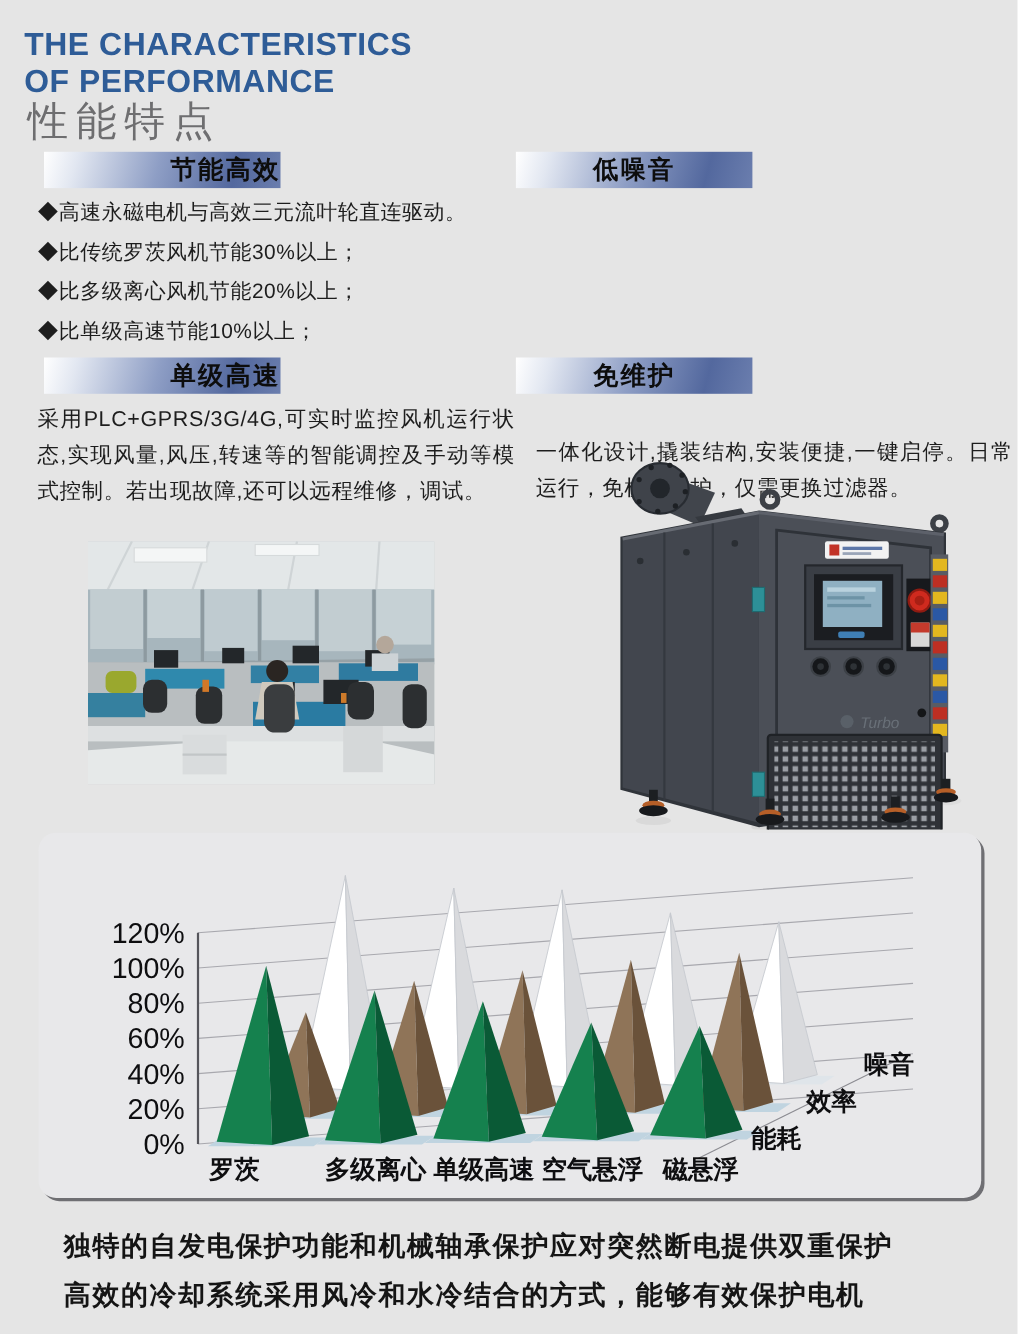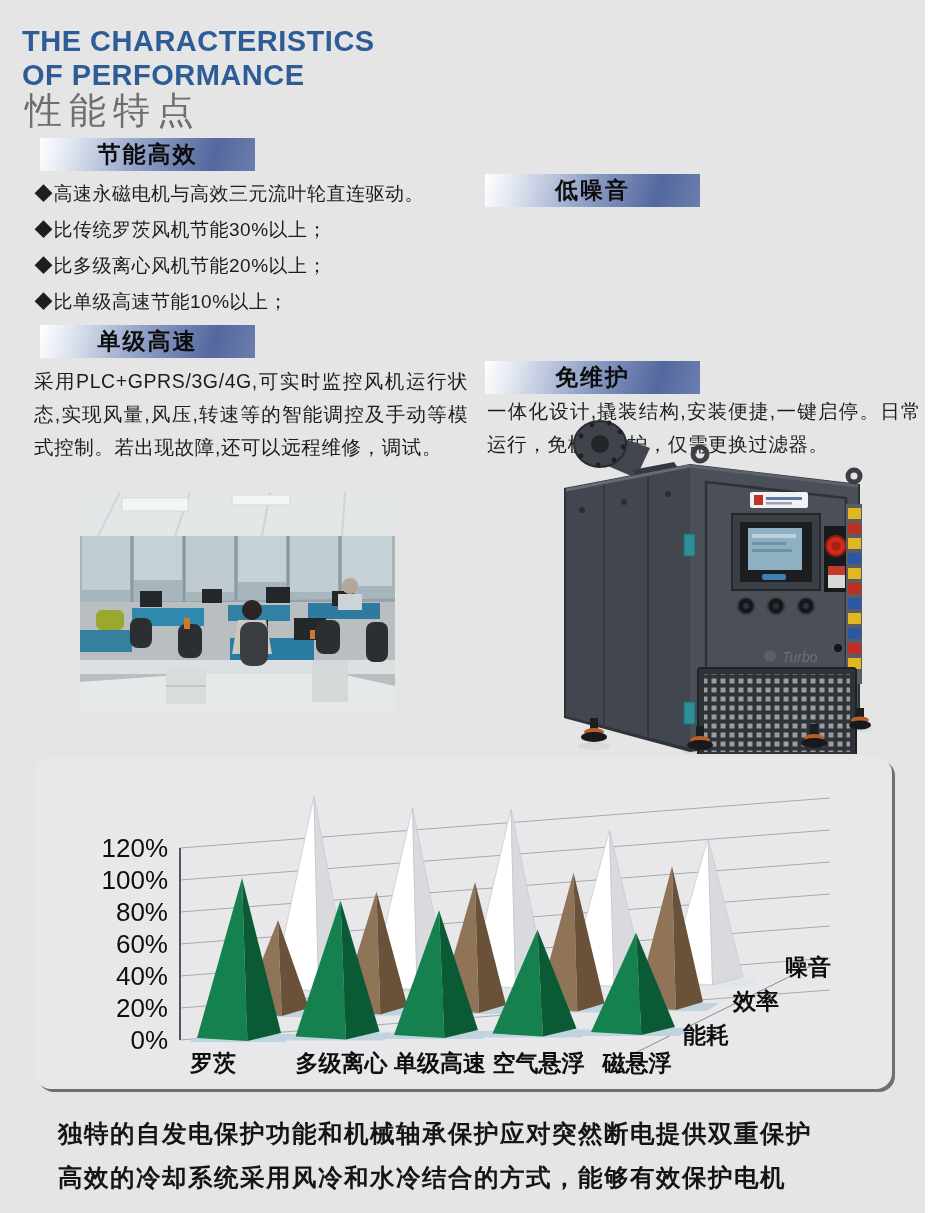--- a/index.html
+++ b/index.html
@@ -9,21 +9,21 @@
 
   
   .title-en{left:22px;top:24px;font-size:29px;line-height:34px;font-weight:700;
             color:#2e5c97;letter-spacing:.5px;}
   .title-cn{left:25px;top:86px;font-size:37px;color:#6e6e70;letter-spacing:7px;font-weight:500;}
 
   
   .bar{width:215px;height:33px;line-height:33px;text-align:center;
        font-size:23px;font-weight:700;color:#0d0d0d;letter-spacing:2px;
        background:linear-gradient(105deg,#ffffff 0%,#e2e7f1 14%,#8e9ec5 48%,#53689e 80%,#6b7eae 100%);}
-  .bar-l{left:40px;} .bar-r{left:485px;margin-top:36px;}
+  .bar-l{left:40px;text-align:right;} .bar-r{left:469px;}
   .row1{top:138px;} .row2{top:325px;}
 
   
   .bullets{left:34px;top:176px;width:435px;font-size:19px;font-weight:500;
            letter-spacing:.5px;color:#1d1d1d;}
   .bullets div{line-height:36px;white-space:nowrap;}
   .para{font-size:19.5px;line-height:33px;font-weight:500;letter-spacing:.6px;color:#1d1d1d;
         text-align:justify;}
   .para-noise{left:487px;top:176px;width:428px;}
   .para-control{left:34px;top:365px;width:434px;}

